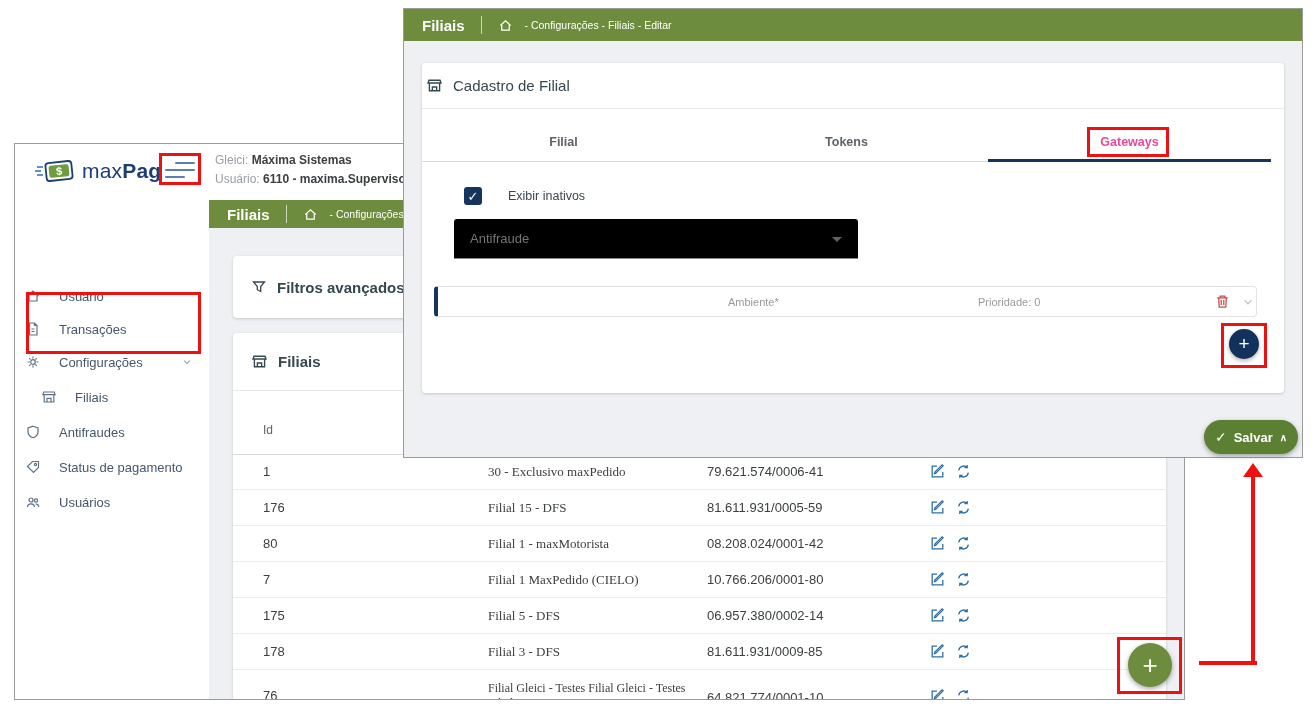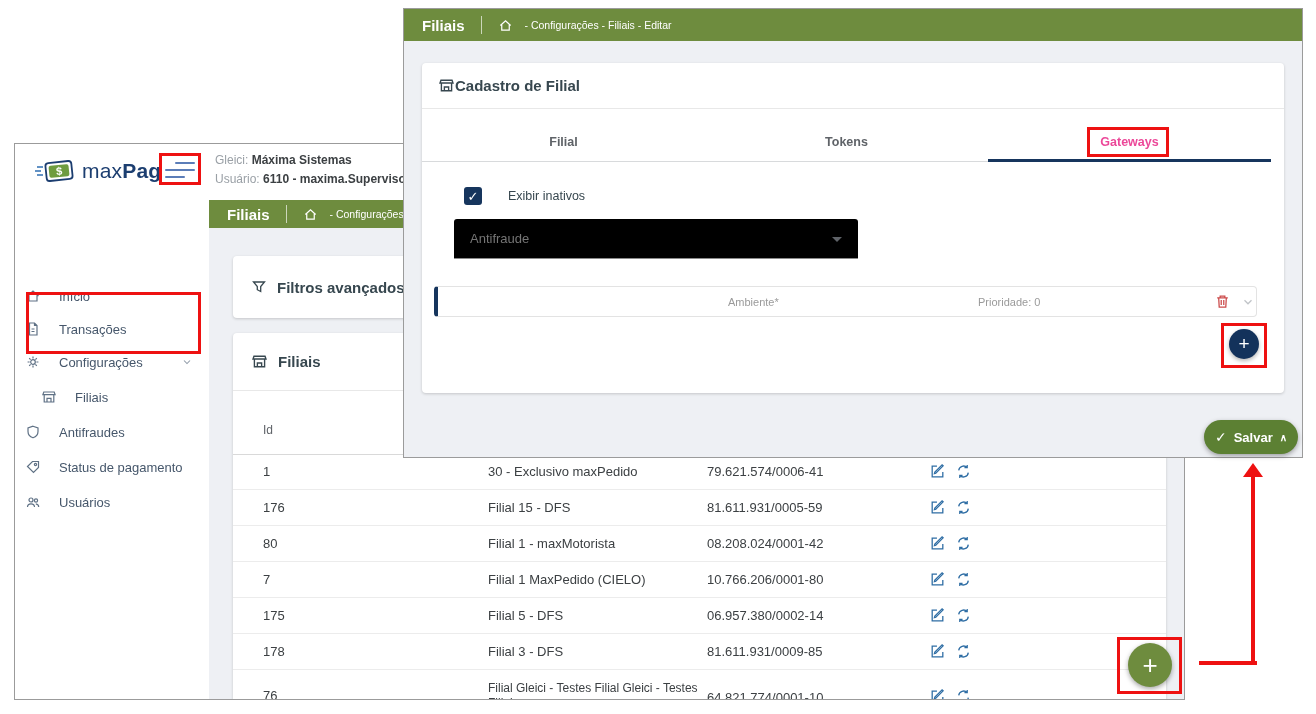--- a/index.html
+++ b/index.html
@@ -46,38 +46,38 @@
                     font-size:15px; font-weight:bold; color:#37474f; }
   .filiais-card { left:24px; top:105px; width:933px; height:380px; }
   .filiais-card .head { display:flex; align-items:center; gap:10px; padding:0 18px; height:58px;
                         font-size:15px; font-weight:bold; color:#37474f; border-bottom:1px solid #e8e8e8; }
 
   .tbl-colhead { position:absolute; left:30px; top:90px; font-size:12px; color:#5f6368; }
   .tbl-head-line { position:absolute; left:0; top:121px; width:100%; height:1px; background:#d9d9d9; }
   .trow { position:absolute; left:0; width:100%; height:36px; border-bottom:1px solid #ececec;
           font-size:13px; color:#3c4043; }
   .trow .c-id   { position:absolute; left:30px;  top:10px; }
-  .trow .c-nome { position:absolute; left:255px; top:10px; width:215px; line-height:15px; }
+  .trow .c-nome { position:absolute; left:255px; top:10px; width:215px; line-height:15px;font-family:Liberation Serif, serif; }
   .trow .c-cnpj { position:absolute; left:474px; top:10px; }
   .trow .c-act  { position:absolute; left:696px; top:9px; display:flex; gap:9px; color:#2e6da4; }
   .trow .c-act svg { cursor:pointer; }
 
   .fab { position:absolute; left:919px; top:415px; width:44px; height:44px; border-radius:50%;
          background:#6e8c3e; color:#fff; font-size:26px; display:flex; align-items:center;
          justify-content:center; box-shadow:0 2px 5px rgba(0,0,0,.35); cursor:pointer; }
 
   
   .modal { position:absolute; left:403px; top:8px; width:900px; height:450px; border:1px solid #9b9b9b;
            background:#eef0f4; z-index:20; }
   .modal-bar { position:absolute; left:0; top:0; width:100%; height:32px; background:#6e8c3e;
                display:flex; align-items:center; color:#fff; }
   .modal-card { position:absolute; left:18px; top:54px; width:862px; height:330px; background:#fff;
                 border-radius:4px; box-shadow:0 1px 3px rgba(0,0,0,.18); }
-  .mc-head { display:flex; align-items:center; padding:0 16px; height:46px;
-             font-size:15px; font-weight:bold; color:#37474f; border-bottom:1px solid #e8e8e8; }
+  .mc-head { display:flex; align-items:center; gap:10px; padding:0 4px; height:46px;
+             font-size:15px; font-weight:normal; color:#37474f; border-bottom:1px solid #e8e8e8; }
 
   .tabs { position:absolute; left:0; top:60px; width:849px; height:38px; display:flex; }
   .tab { width:283px; text-align:center; line-height:38px; font-size:12.5px; font-weight:bold;
          color:#5f6368; cursor:pointer; }
   .tab.active { color:#ec4899; }
   .tabs-gray-line { position:absolute; left:0; top:98px; width:849px; height:1px; background:#d8dadc; }
   .tabs-indicator { position:absolute; left:566px; top:96px; width:283px; height:3px; background:#16355d; }
 
   .chk-row { position:absolute; left:42px; top:124px; display:flex; align-items:center; gap:26px; }
   .checkbox { width:18px; height:18px; background:#16355d; border-radius:3px; color:#fff;
@@ -160,21 +160,21 @@
       <span class="bar-crumb">- Configurações -</span>
     </div>
 
     <div class="sidebar">
       <div class="side-item" style="top:84px">
         <span class="icon">
             <svg width="16" height="16" viewBox="0 0 16 16" fill="none" stroke="currentColor" stroke-width="1.2">
               <path d="M2.5 8L8 3l5.5 5M4 7.2V13h8V7.2"></path>
             </svg>
           </span>
-        <span>Início</span>
+        <span>Usuário</span>
       </div>
       <div class="side-item" style="top:117px">
         <span class="icon">
             <svg width="16" height="16" viewBox="0 0 16 16" fill="none" stroke="currentColor" stroke-width="1.2">
               <path d="M4.5 2h5L12 4.5V14H4.5zM9.5 2v2.5H12M6.5 8h3M6.5 10.5h3"></path>
             </svg>
           </span>
         <span>Transações</span>
       </div>
       <div class="side-item" style="top:150px">

